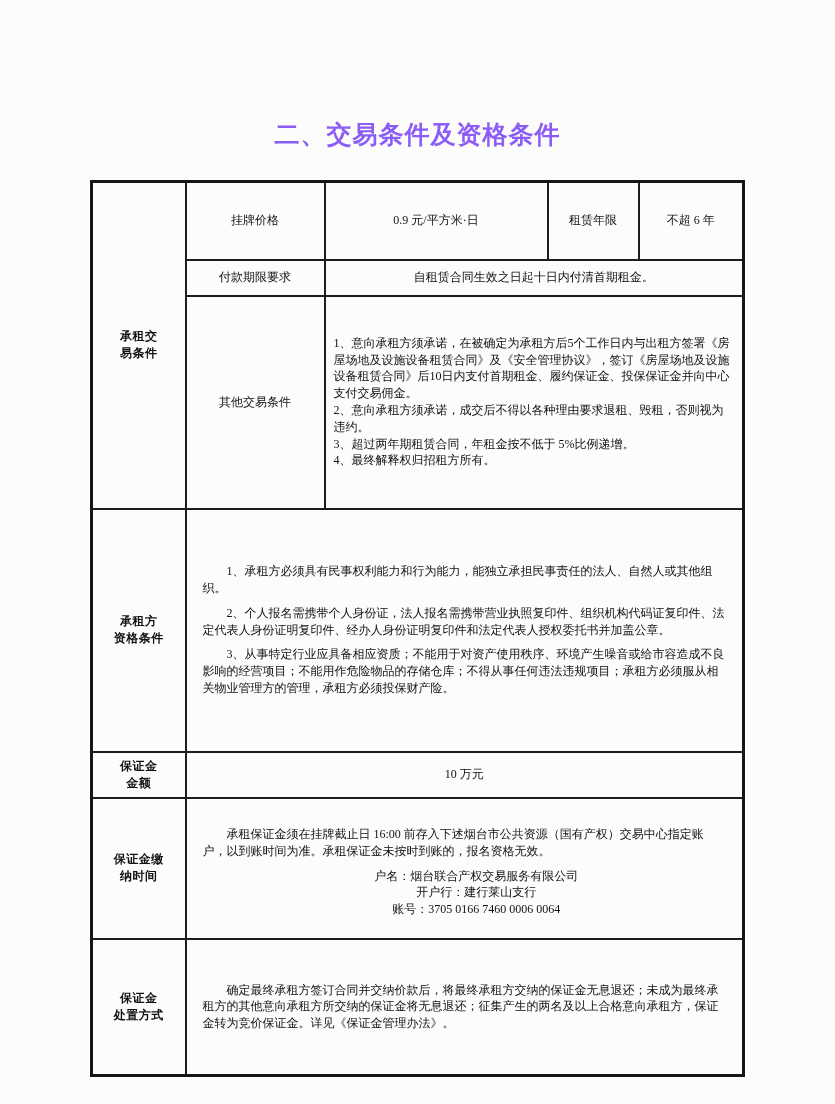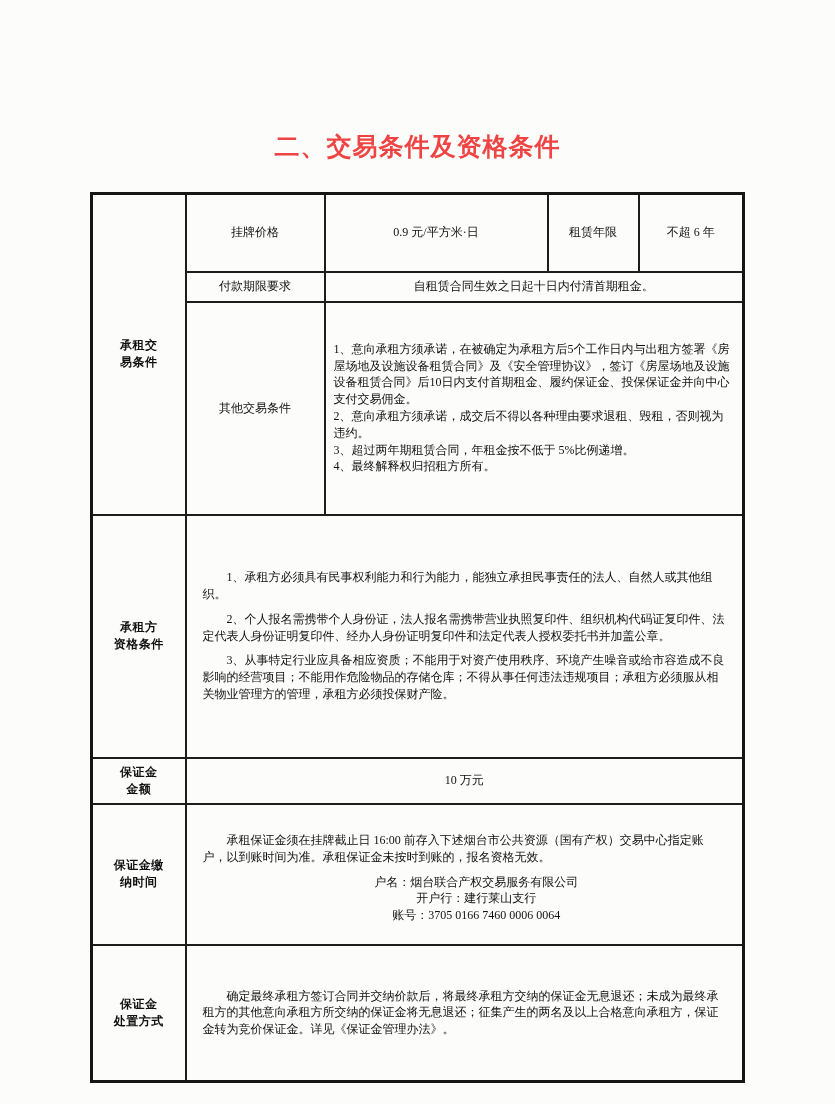--- a/index.html
+++ b/index.html
@@ -13,27 +13,27 @@
     color: #111;
     font-family: "Liberation Serif", "DejaVu Serif", serif;
     overflow: hidden;
   }
   .page {
     width: 835px;
     height: 1104px;
     position: relative;
   }
   .doc-title {
-    margin: 12px;
+    margin: 0;
     padding-top: 118px;
     text-align: center;
     font-size: 25px;
     font-weight: bold;
     letter-spacing: 1px;
-    color: #ef4444;
+    color: #8b5cf6;
   }
   table.doc-table {
     border-collapse: collapse;
     table-layout: fixed;
     width: 652px;
     margin: 29px auto 0 auto;
     border: 3px solid #161616;
   }
   .doc-table td {
     border: 2px solid #1d1d1d;
@@ -61,21 +61,21 @@
   .doc-table p {
     margin: 8px;
     text-indent: 2em;
   }
   .bank-line {
     text-indent: 2em;
     text-align: center;
   }
   
   tr.r1 { height: 78px; }
-  tr.r2 { height: 30px; }
+  tr.r2 { height: 36px; }
   tr.r3 { height: 213px; }
   tr.r4 { height: 243px; }
   tr.r5 { height: 46px; }
   tr.r6 { height: 141px; }
   tr.r7 { height: 137px; }
 </style>
 </head>
 <body>
 
 <div class="page">

